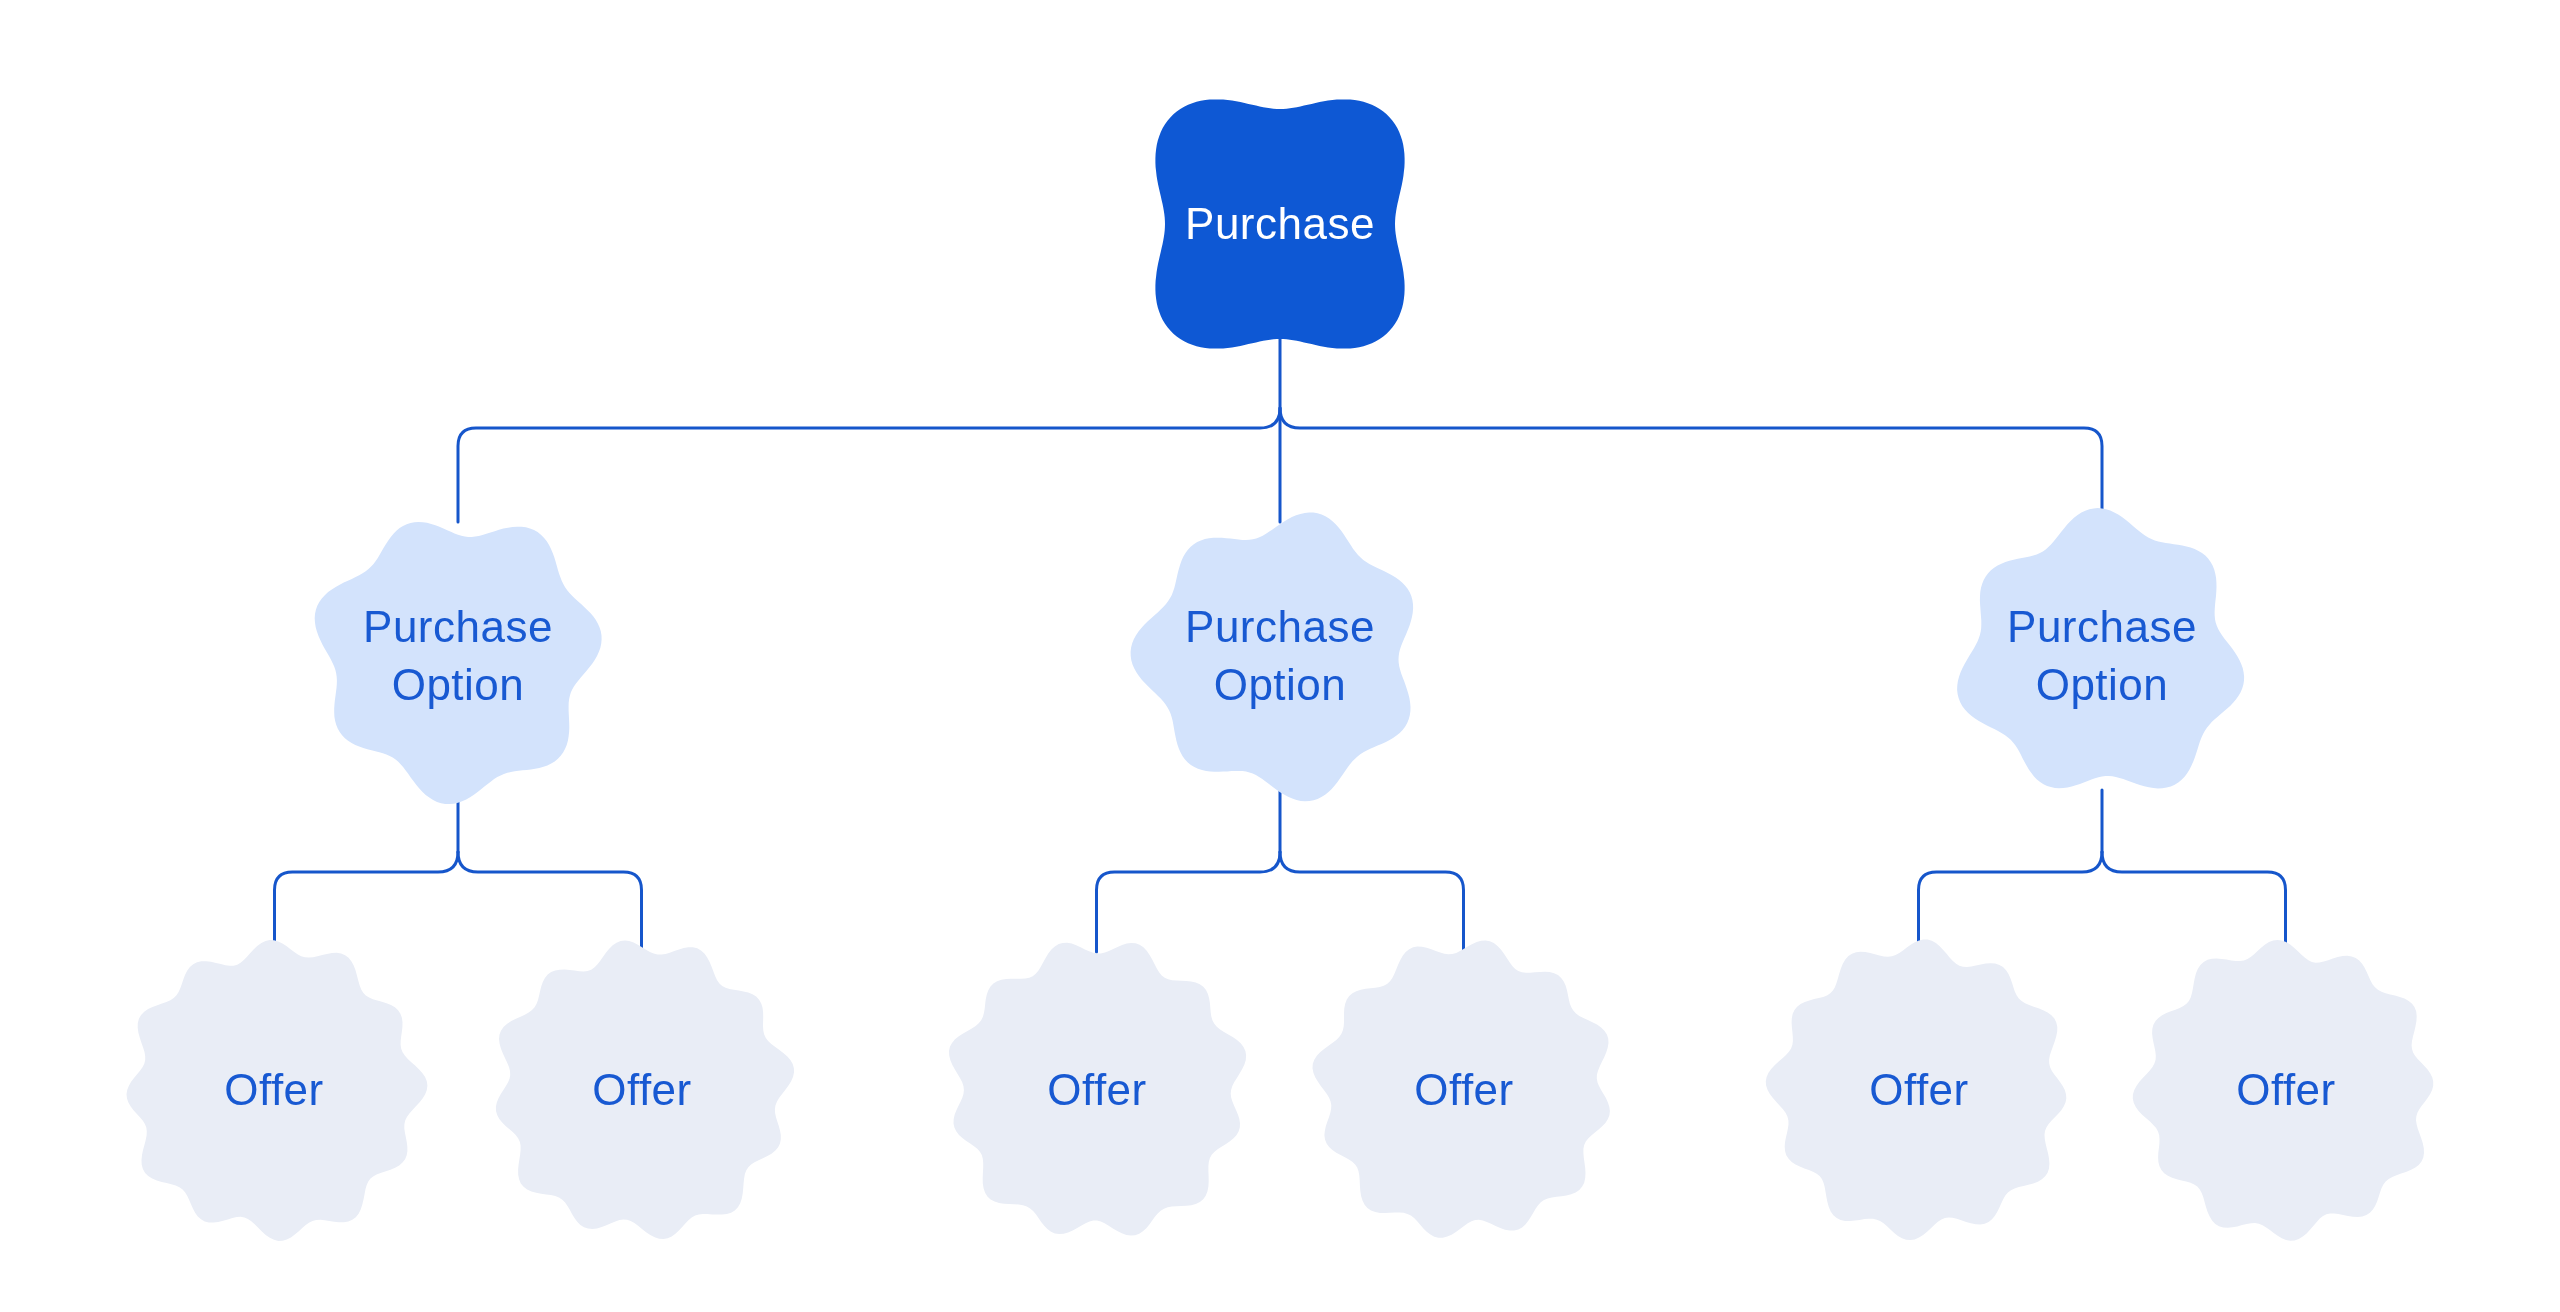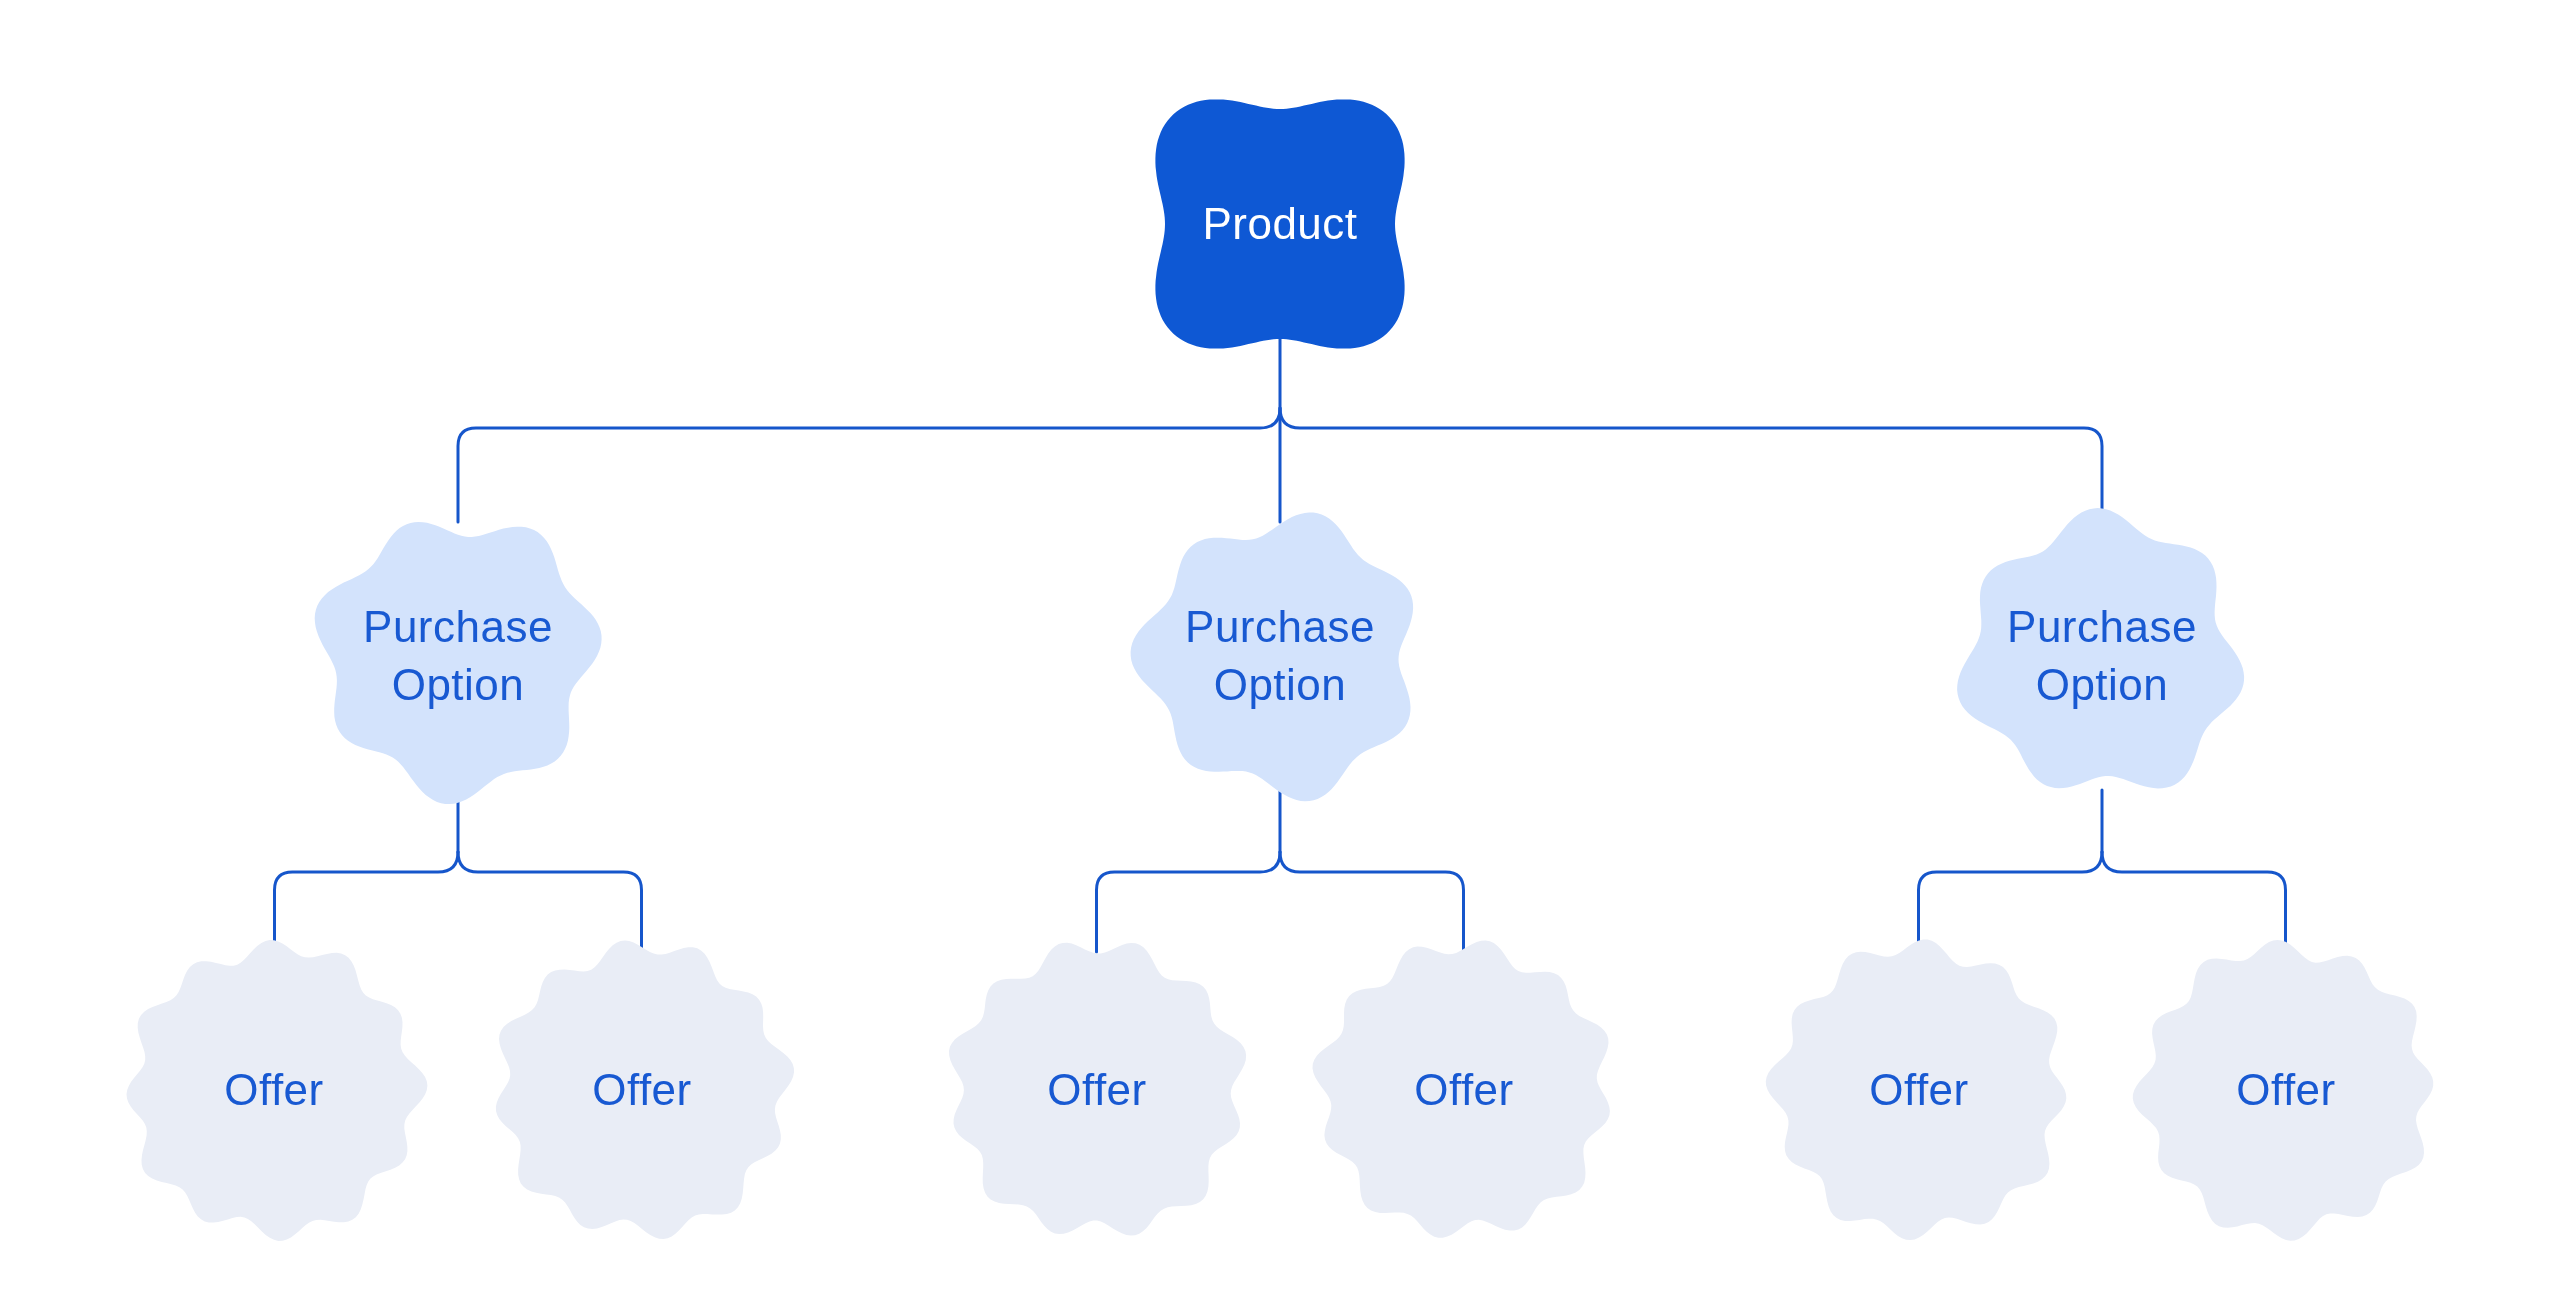--- a/index.html
+++ b/index.html
@@ -62,21 +62,21 @@
       <path d="M1280,852 Q1280,872 1300,872 H1445.5 Q1463.5,872 1463.5,890 V952" fill="none" stroke="#1656cb" stroke-width="3" stroke-linecap="round"></path>
       <path d="M2102,790 V852" fill="none" stroke="#1656cb" stroke-width="3" stroke-linecap="round"></path>
       <path d="M2102,852 Q2102,872 2082,872 H1936.5 Q1918.5,872 1918.5,890 V952" fill="none" stroke="#1656cb" stroke-width="3" stroke-linecap="round"></path>
       <path d="M2102,852 Q2102,872 2122,872 H2267.5 Q2285.5,872 2285.5,890 V952" fill="none" stroke="#1656cb" stroke-width="3" stroke-linecap="round"></path>
     </svg>
 
   <div class="node product" style="left:1110px; top:54px;">
     <svg class="blob" viewBox="-170 -170 340 340">
       <path d="M115.0,0.0L115.1,3.3L115.3,6.6L115.7,9.9L116.2,13.3L116.8,16.8L117.5,20.3L118.4,24.0L119.2,27.7L120.1,31.6L121.0,35.5L121.9,39.6L122.7,43.8L123.4,48.0L123.9,52.4L124.4,56.8L124.6,61.3L124.6,65.8L124.4,70.3L123.9,74.7L123.2,79.2L122.2,83.5L120.8,87.8L119.2,91.9L117.3,95.9L115.0,99.7L112.5,103.3L109.7,106.6L106.6,109.7L103.3,112.5L99.7,115.0L95.9,117.3L91.9,119.2L87.8,120.8L83.5,122.2L79.2,123.2L74.7,123.9L70.3,124.4L65.8,124.6L61.3,124.6L56.8,124.4L52.4,123.9L48.0,123.4L43.8,122.7L39.6,121.9L35.5,121.0L31.6,120.1L27.7,119.2L24.0,118.4L20.3,117.5L16.8,116.8L13.3,116.2L9.9,115.7L6.6,115.3L3.3,115.1L0.0,115.0L-3.3,115.1L-6.6,115.3L-9.9,115.7L-13.3,116.2L-16.8,116.8L-20.3,117.5L-24.0,118.4L-27.7,119.2L-31.6,120.1L-35.5,121.0L-39.6,121.9L-43.8,122.7L-48.0,123.4L-52.4,123.9L-56.8,124.4L-61.3,124.6L-65.8,124.6L-70.3,124.4L-74.7,123.9L-79.2,123.2L-83.5,122.2L-87.8,120.8L-91.9,119.2L-95.9,117.3L-99.7,115.0L-103.3,112.5L-106.6,109.7L-109.7,106.6L-112.5,103.3L-115.0,99.7L-117.3,95.9L-119.2,91.9L-120.8,87.8L-122.2,83.5L-123.2,79.2L-123.9,74.7L-124.4,70.3L-124.6,65.8L-124.6,61.3L-124.4,56.8L-123.9,52.4L-123.4,48.0L-122.7,43.8L-121.9,39.6L-121.0,35.5L-120.1,31.6L-119.2,27.7L-118.4,24.0L-117.5,20.3L-116.8,16.8L-116.2,13.3L-115.7,9.9L-115.3,6.6L-115.1,3.3L-115.0,0.0L-115.1,-3.3L-115.3,-6.6L-115.7,-9.9L-116.2,-13.3L-116.8,-16.8L-117.5,-20.3L-118.4,-24.0L-119.2,-27.7L-120.1,-31.6L-121.0,-35.5L-121.9,-39.6L-122.7,-43.8L-123.4,-48.0L-123.9,-52.4L-124.4,-56.8L-124.6,-61.3L-124.6,-65.8L-124.4,-70.3L-123.9,-74.7L-123.2,-79.2L-122.2,-83.5L-120.8,-87.8L-119.2,-91.9L-117.3,-95.9L-115.0,-99.7L-112.5,-103.3L-109.7,-106.6L-106.6,-109.7L-103.3,-112.5L-99.7,-115.0L-95.9,-117.3L-91.9,-119.2L-87.8,-120.8L-83.5,-122.2L-79.2,-123.2L-74.7,-123.9L-70.3,-124.4L-65.8,-124.6L-61.3,-124.6L-56.8,-124.4L-52.4,-123.9L-48.0,-123.4L-43.8,-122.7L-39.6,-121.9L-35.5,-121.0L-31.6,-120.1L-27.7,-119.2L-24.0,-118.4L-20.3,-117.5L-16.8,-116.8L-13.3,-116.2L-9.9,-115.7L-6.6,-115.3L-3.3,-115.1L-0.0,-115.0L3.3,-115.1L6.6,-115.3L9.9,-115.7L13.3,-116.2L16.8,-116.8L20.3,-117.5L24.0,-118.4L27.7,-119.2L31.6,-120.1L35.5,-121.0L39.6,-121.9L43.8,-122.7L48.0,-123.4L52.4,-123.9L56.8,-124.4L61.3,-124.6L65.8,-124.6L70.3,-124.4L74.7,-123.9L79.2,-123.2L83.5,-122.2L87.8,-120.8L91.9,-119.2L95.9,-117.3L99.7,-115.0L103.3,-112.5L106.6,-109.7L109.7,-106.6L112.5,-103.3L115.0,-99.7L117.3,-95.9L119.2,-91.9L120.8,-87.8L122.2,-83.5L123.2,-79.2L123.9,-74.7L124.4,-70.3L124.6,-65.8L124.6,-61.3L124.4,-56.8L123.9,-52.4L123.4,-48.0L122.7,-43.8L121.9,-39.6L121.0,-35.5L120.1,-31.6L119.2,-27.7L118.4,-24.0L117.5,-20.3L116.8,-16.8L116.2,-13.3L115.7,-9.9L115.3,-6.6L115.1,-3.3L115.0,-0.0Z"></path>
     </svg>
-    <div class="label">Product</div>
+    <div class="label">Purchase</div>
   </div>
 
   <div class="node po" style="left:288px; top:486px;">
     <svg class="blob" viewBox="-170 -170 340 340">
       <path d="M139.0,0.0L136.7,3.9L134.2,7.7L131.4,11.3L128.6,14.8L125.8,18.1L123.0,21.3L120.4,24.4L118.0,27.4L115.9,30.5L114.2,33.5L112.8,36.6L111.8,39.9L111.1,43.2L110.7,46.8L110.6,50.5L110.6,54.4L110.8,58.5L111.0,62.7L111.2,67.1L111.3,71.5L111.1,76.0L110.6,80.4L109.9,84.7L108.7,88.9L107.1,92.8L105.1,96.5L102.7,99.8L99.9,102.8L96.7,105.4L93.2,107.6L89.4,109.4L85.5,110.8L81.3,111.9L77.1,112.8L72.9,113.4L68.7,113.9L64.6,114.3L60.5,114.7L56.7,115.3L52.9,115.9L49.4,116.8L45.9,118.0L42.6,119.4L39.3,121.1L36.1,123.1L33.0,125.4L29.7,127.9L26.4,130.5L23.1,133.3L19.6,136.0L15.9,138.7L12.1,141.2L8.2,143.4L4.1,145.3L0.0,146.7L-4.2,147.7L-8.5,148.1L-12.7,147.9L-16.9,147.2L-21.0,145.9L-24.9,144.0L-28.7,141.6L-32.3,138.9L-35.7,135.7L-38.9,132.3L-41.8,128.7L-44.6,125.1L-47.3,121.4L-49.8,117.8L-52.3,114.4L-54.7,111.3L-57.2,108.4L-59.7,105.8L-62.4,103.5L-65.3,101.6L-68.3,99.9L-71.6,98.5L-75.1,97.3L-78.7,96.3L-82.6,95.3L-86.5,94.3L-90.6,93.2L-94.7,92.0L-98.8,90.6L-102.7,89.0L-106.4,87.0L-109.9,84.8L-113.1,82.2L-115.9,79.3L-118.3,76.1L-120.3,72.5L-121.8,68.8L-122.9,64.8L-123.6,60.7L-123.8,56.6L-123.8,52.3L-123.5,48.1L-123.1,43.9L-122.5,39.8L-122.0,35.8L-121.5,31.9L-121.2,28.2L-121.1,24.5L-121.3,21.0L-121.8,17.5L-122.6,14.1L-123.8,10.6L-125.3,7.2L-127.1,3.6L-129.0,0.0L-131.2,-3.7L-133.4,-7.6L-135.6,-11.6L-137.6,-15.8L-139.5,-20.1L-141.1,-24.4L-142.3,-28.8L-143.0,-33.3L-143.3,-37.7L-143.0,-42.0L-142.1,-46.2L-140.7,-50.2L-138.7,-54.0L-136.2,-57.5L-133.2,-60.8L-129.9,-63.9L-126.2,-66.6L-122.3,-69.1L-118.3,-71.3L-114.2,-73.4L-110.1,-75.3L-106.2,-77.1L-102.4,-78.9L-98.8,-80.8L-95.4,-82.7L-92.3,-84.7L-89.5,-86.9L-86.9,-89.4L-84.5,-92.1L-82.3,-95.0L-80.2,-98.1L-78.2,-101.4L-76.2,-104.9L-74.2,-108.5L-72.0,-112.1L-69.7,-115.6L-67.2,-119.1L-64.5,-122.3L-61.6,-125.2L-58.4,-127.9L-55.0,-130.0L-51.3,-131.8L-47.5,-133.0L-43.5,-133.8L-39.4,-134.0L-35.2,-133.8L-31.0,-133.2L-26.8,-132.1L-22.6,-130.8L-18.6,-129.3L-14.6,-127.6L-10.8,-125.8L-7.1,-124.2L-3.5,-122.6L-0.0,-121.3L3.4,-120.2L6.8,-119.5L10.2,-119.1L13.7,-119.1L17.2,-119.4L20.8,-120.1L24.5,-121.0L28.4,-122.2L32.5,-123.5L36.7,-124.8L41.0,-126.2L45.4,-127.4L50.0,-128.3L54.5,-129.0L59.1,-129.3L63.5,-129.2L67.9,-128.7L72.0,-127.6L76.0,-126.0L79.6,-123.9L82.9,-121.3L85.9,-118.3L88.6,-114.9L90.9,-111.2L92.9,-107.3L94.7,-103.1L96.2,-99.0L97.5,-94.7L98.7,-90.6L99.8,-86.5L101.0,-82.6L102.3,-78.9L103.7,-75.3L105.3,-72.0L107.1,-68.8L109.2,-65.8L111.5,-63.0L114.1,-60.2L116.9,-57.5L119.9,-54.8L123.1,-52.0L126.2,-49.1L129.3,-46.1L132.4,-43.0L135.2,-39.7L137.7,-36.2L139.8,-32.5L141.5,-28.7L142.8,-24.7L143.5,-20.6L143.6,-16.5L143.2,-12.3L142.3,-8.1L140.8,-4.0L139.0,-0.0Z"></path>
     </svg>
     <div class="label">Purchase Option</div>
   </div>
 
   <div class="node po" style="left:1110px; top:486px;">

